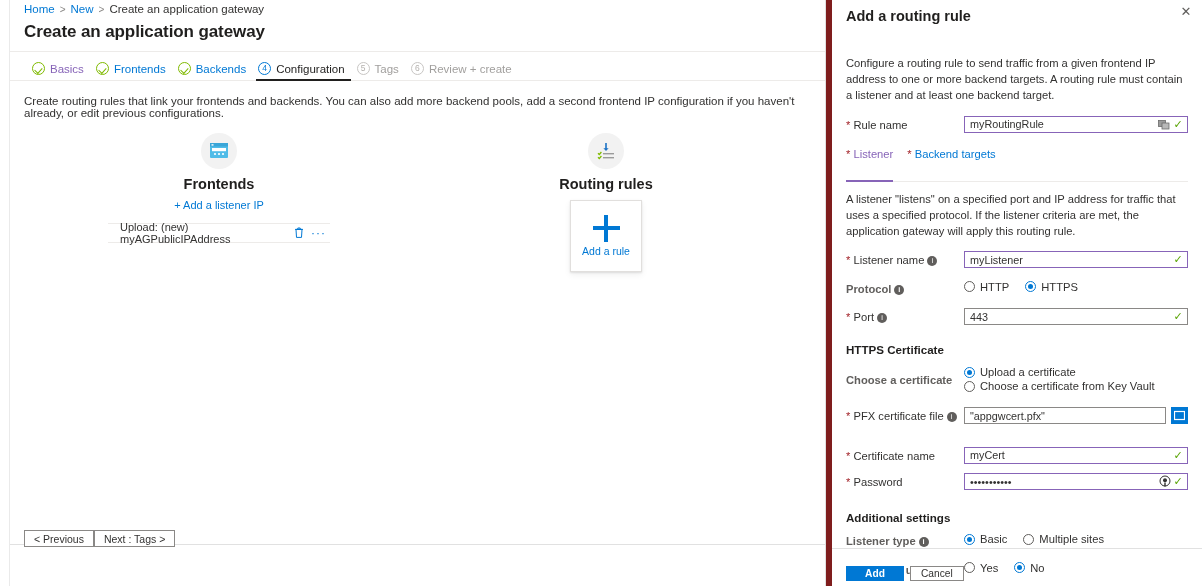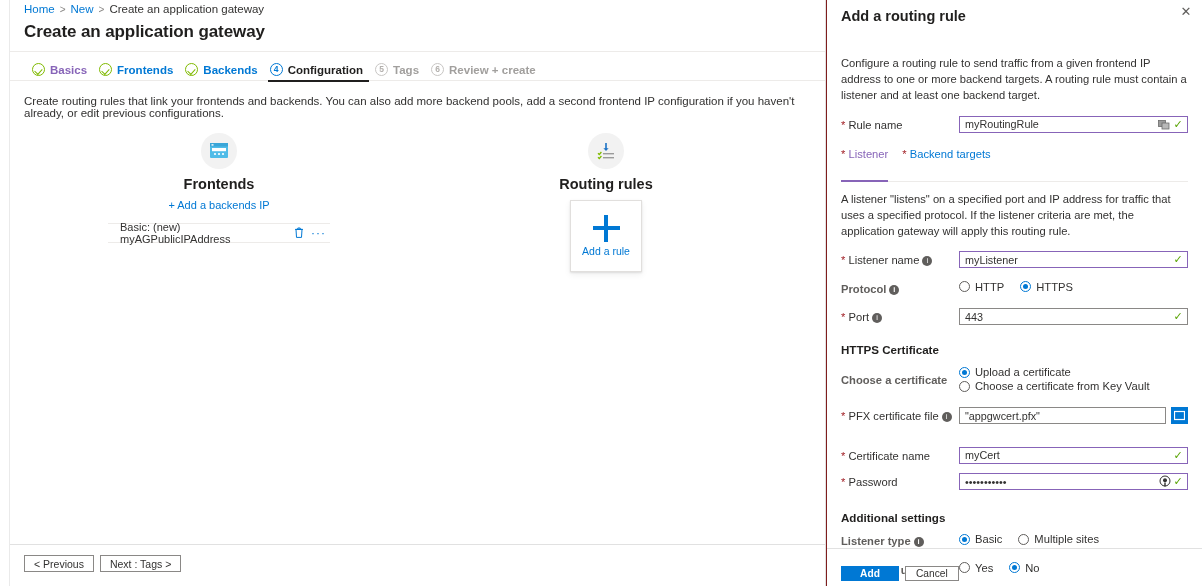--- a/index.html
+++ b/index.html
@@ -30,22 +30,22 @@
   .breadcrumb .sep { color:#8a8886; margin:0 5px; font-size:10px; }
   .breadcrumb .cur { color:#323130; }
 
   .page-title {
     padding: 5px 0 0 14px;
     font-size: 17px; font-weight: 600; color:#201f1e; letter-spacing:-0.1px;
   }
   .title-rule { margin-top: 9px; border-bottom:1px solid #edebe9; }
 
   .wizard {
-    display:flex; align-items:center; gap:0;
-    padding: 9px 0 0 20px; height: 28px; font-weight: bold;
+    display:flex; align-items:flex-end; gap:0;
+    padding: 9px 0 0 20px; height: 28px;
   }
   .step {
     display:flex; align-items:center; gap:5px;
     padding: 3px 10px 5px 2px; cursor:pointer; white-space:nowrap;
     position: relative;
   }
   .step .bubble {
     width:13px; height:13px; border-radius:50%;
     border:1px solid #a19f9d; color:#a19f9d;
     font-size:8.5px; line-height:11px; text-align:center;
@@ -99,32 +99,32 @@
     display:flex; flex-direction:column; align-items:center; justify-content:center;
     cursor:pointer;
   }
   .plus { width:27px; height:27px; position:relative; margin-bottom:3px;}
   .plus:before, .plus:after{ content:""; position:absolute; background:#0078d4;}
   .plus:before{ left:11px; top:0; width:4px; height:27px;}
   .plus:after{ top:11px; left:0; height:4px; width:27px;}
   .add-rule-label { font-size:10.5px; color:#0078d4; }
 
   .footer-rule { position:absolute; left:0; right:0; top:544px; border-top:1px solid #e1e1e1; }
-  .footer-btns { position:absolute; left:14px; top:555px; display:flex; gap:6px; }
+  .footer-btns { position:absolute; left:14px; top:530px; display:flex; }
   .btn-sec {
     min-width:68px; height:17px; padding:0 9px;
     background:#fff; border:1px solid #8a8886; color:#323130;
     font-size:10.5px; font-family:inherit; cursor:pointer;
     display:flex; align-items:center; justify-content:center;
   }
 
   
   .panel {
     position:absolute; left:826px; top:0; width:376px; height:586px;
-    background:#fff; border-left:1px solid #7f1d1d;
+    background:#fff; border-left:6px solid #7f1d1d;
   }
   .panel-head { position:relative; padding:8px 14px 0 14px; }
   .panel-title { font-size:14.5px; font-weight:600; color:#201f1e; }
   .panel-close {
     position:absolute; right:8px; top:4px; width:16px; height:16px;
     color:#605e5c; font-size:13px; line-height:16px; text-align:center; cursor:pointer;
   }
   .panel-body { padding: 0 14px; }
   .panel-desc { margin-top:32px; font-size:11.2px; line-height:1.42; color:#323130; }
 
@@ -264,23 +264,23 @@
               <rect x="1" y="2" width="18" height="15" rx="1" fill="#50bce8"></rect>
               <rect x="1" y="2" width="18" height="3.5" fill="#3aa6d8"></rect>
               <rect x="2.5" y="3.2" width="2" height="1.4" fill="#ffffff"></rect>
               <rect x="3" y="7" width="14" height="3.2" fill="#ffffff"></rect>
               <circle cx="6" cy="13" r="1.1" fill="#ffffff"></circle>
               <circle cx="10" cy="13" r="1.1" fill="#ffffff"></circle>
               <circle cx="14" cy="13" r="1.1" fill="#ffffff"></circle>
             </svg>
           </div>
           <div class="card-name">Frontends</div>
-          <div class="card-link">+ Add a backends IP</div>
+          <div class="card-link">+ Add a listener IP</div>
           <div class="fe-row">
-            <span class="fe-label">Basic: (new) myAGPublicIPAddress</span>
+            <span class="fe-label">Upload: (new) myAGPublicIPAddress</span>
             <span class="ico">
               <svg width="10" height="11" viewBox="0 0 10 11">
                   <path d="M1 2.4h8M3.8 1h2.4v1.4H3.8zM2 2.4h6l-.5 8h-5z" fill="none" stroke="#0078d4" stroke-width="1"></path>
                 </svg>
             </span>
             <span class="dots">···</span>
           </div>
         </div>
 
         <div class="card-col routing">

